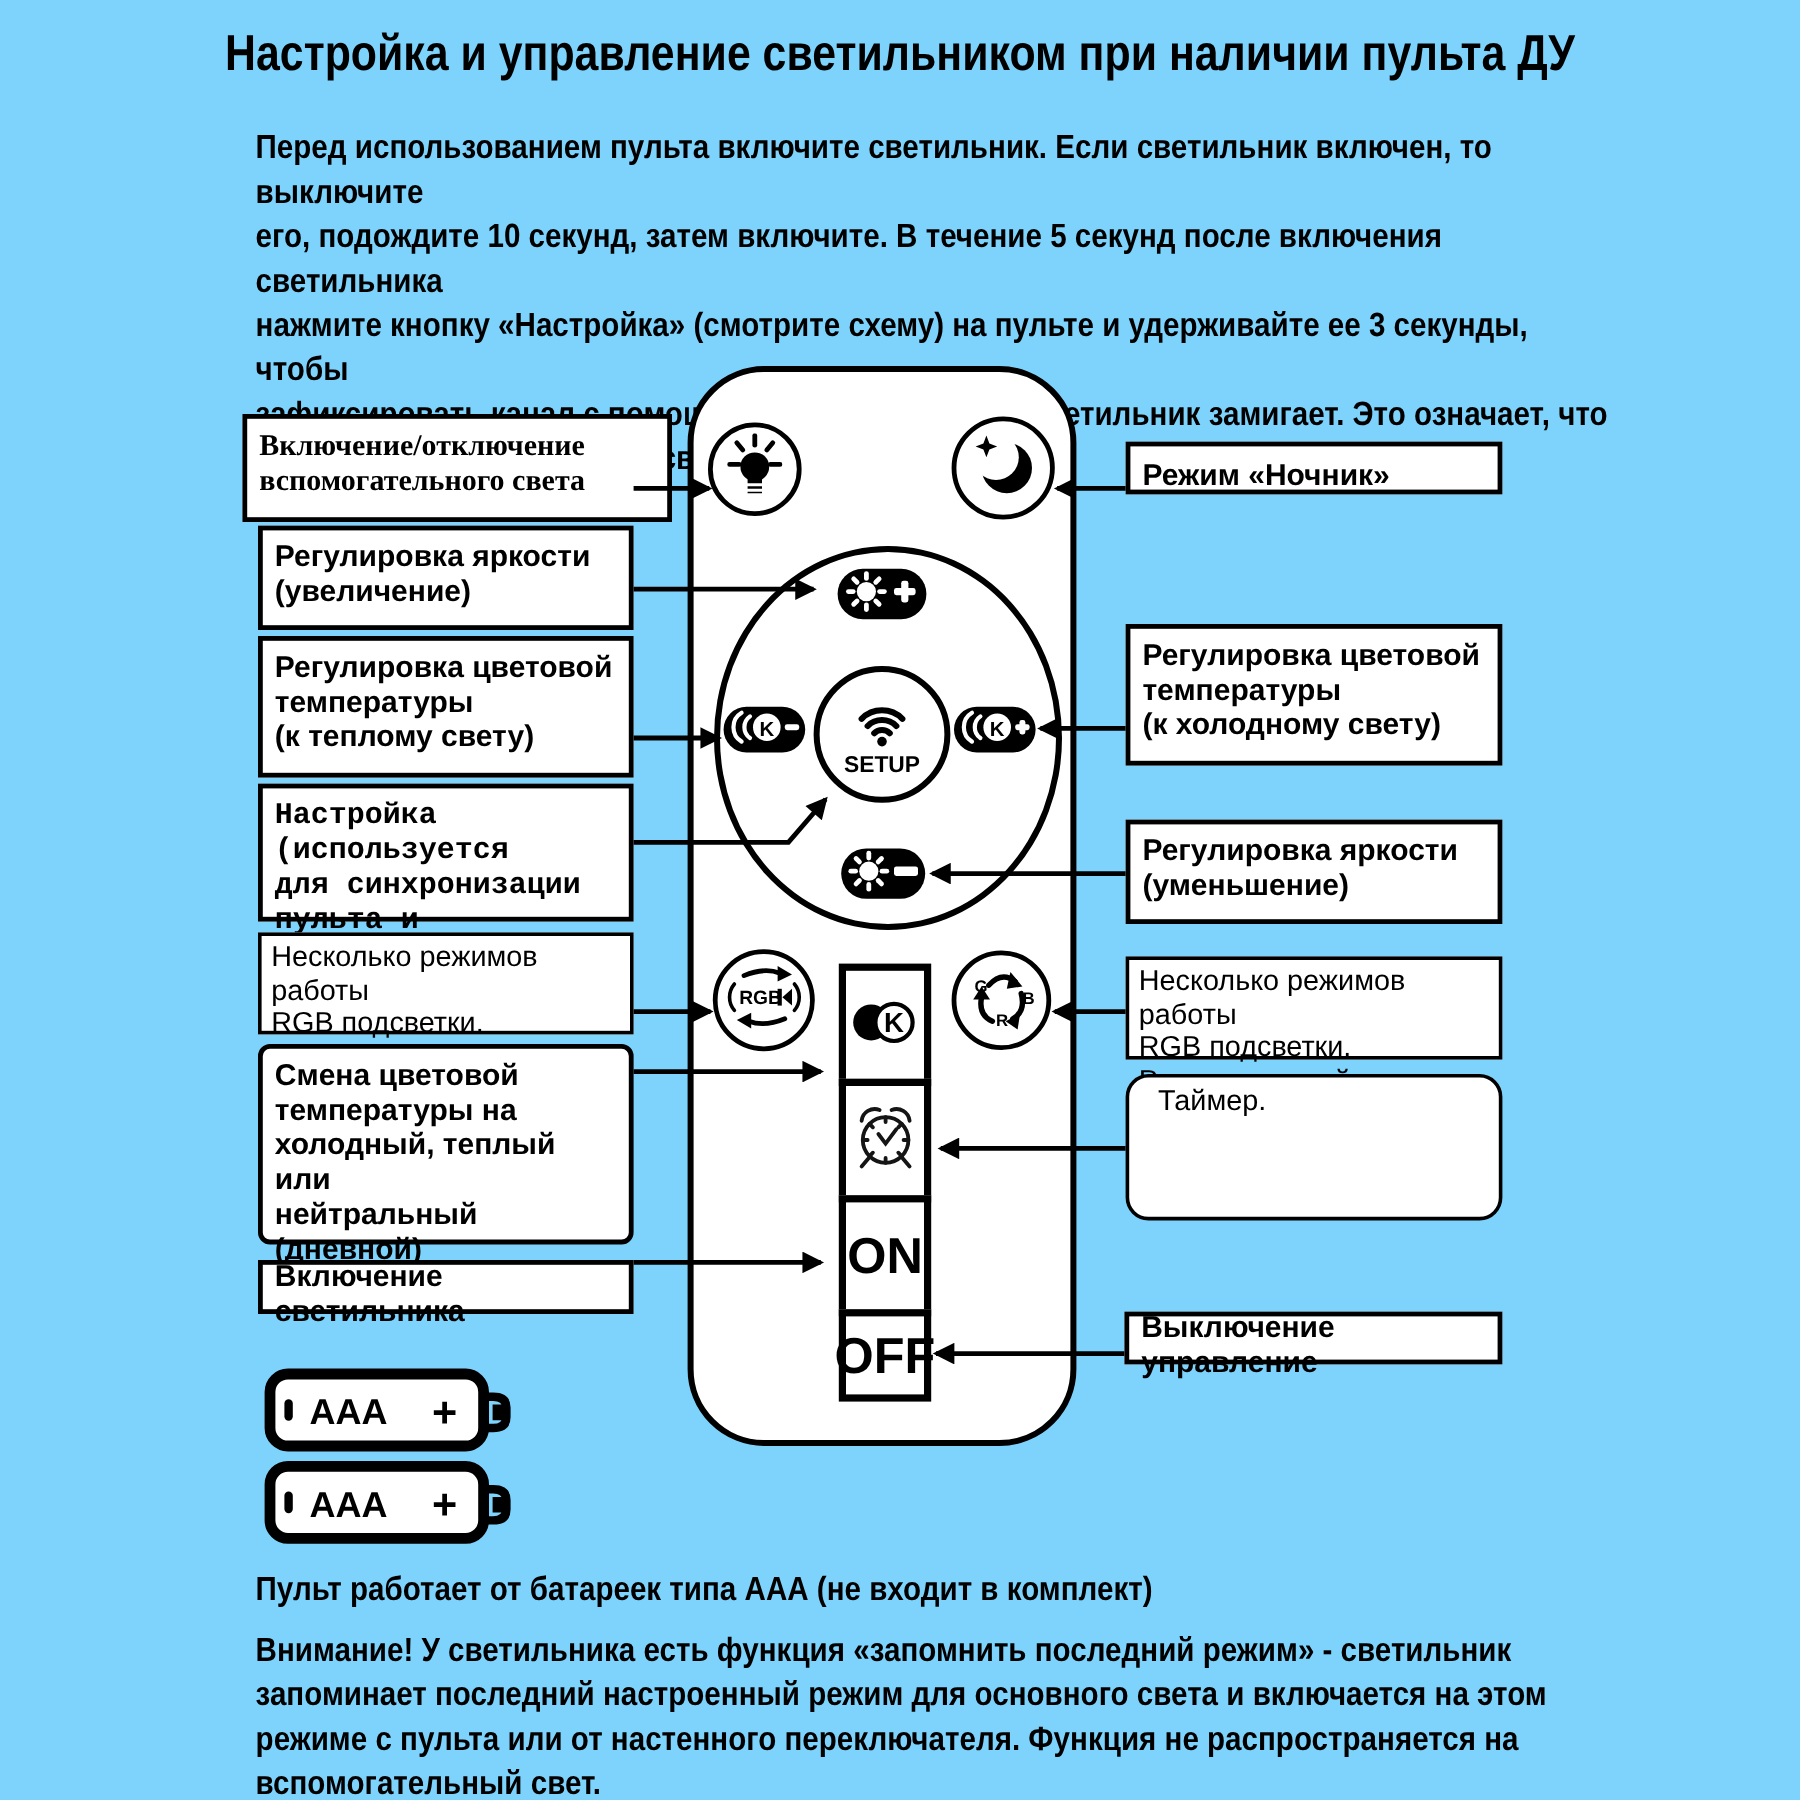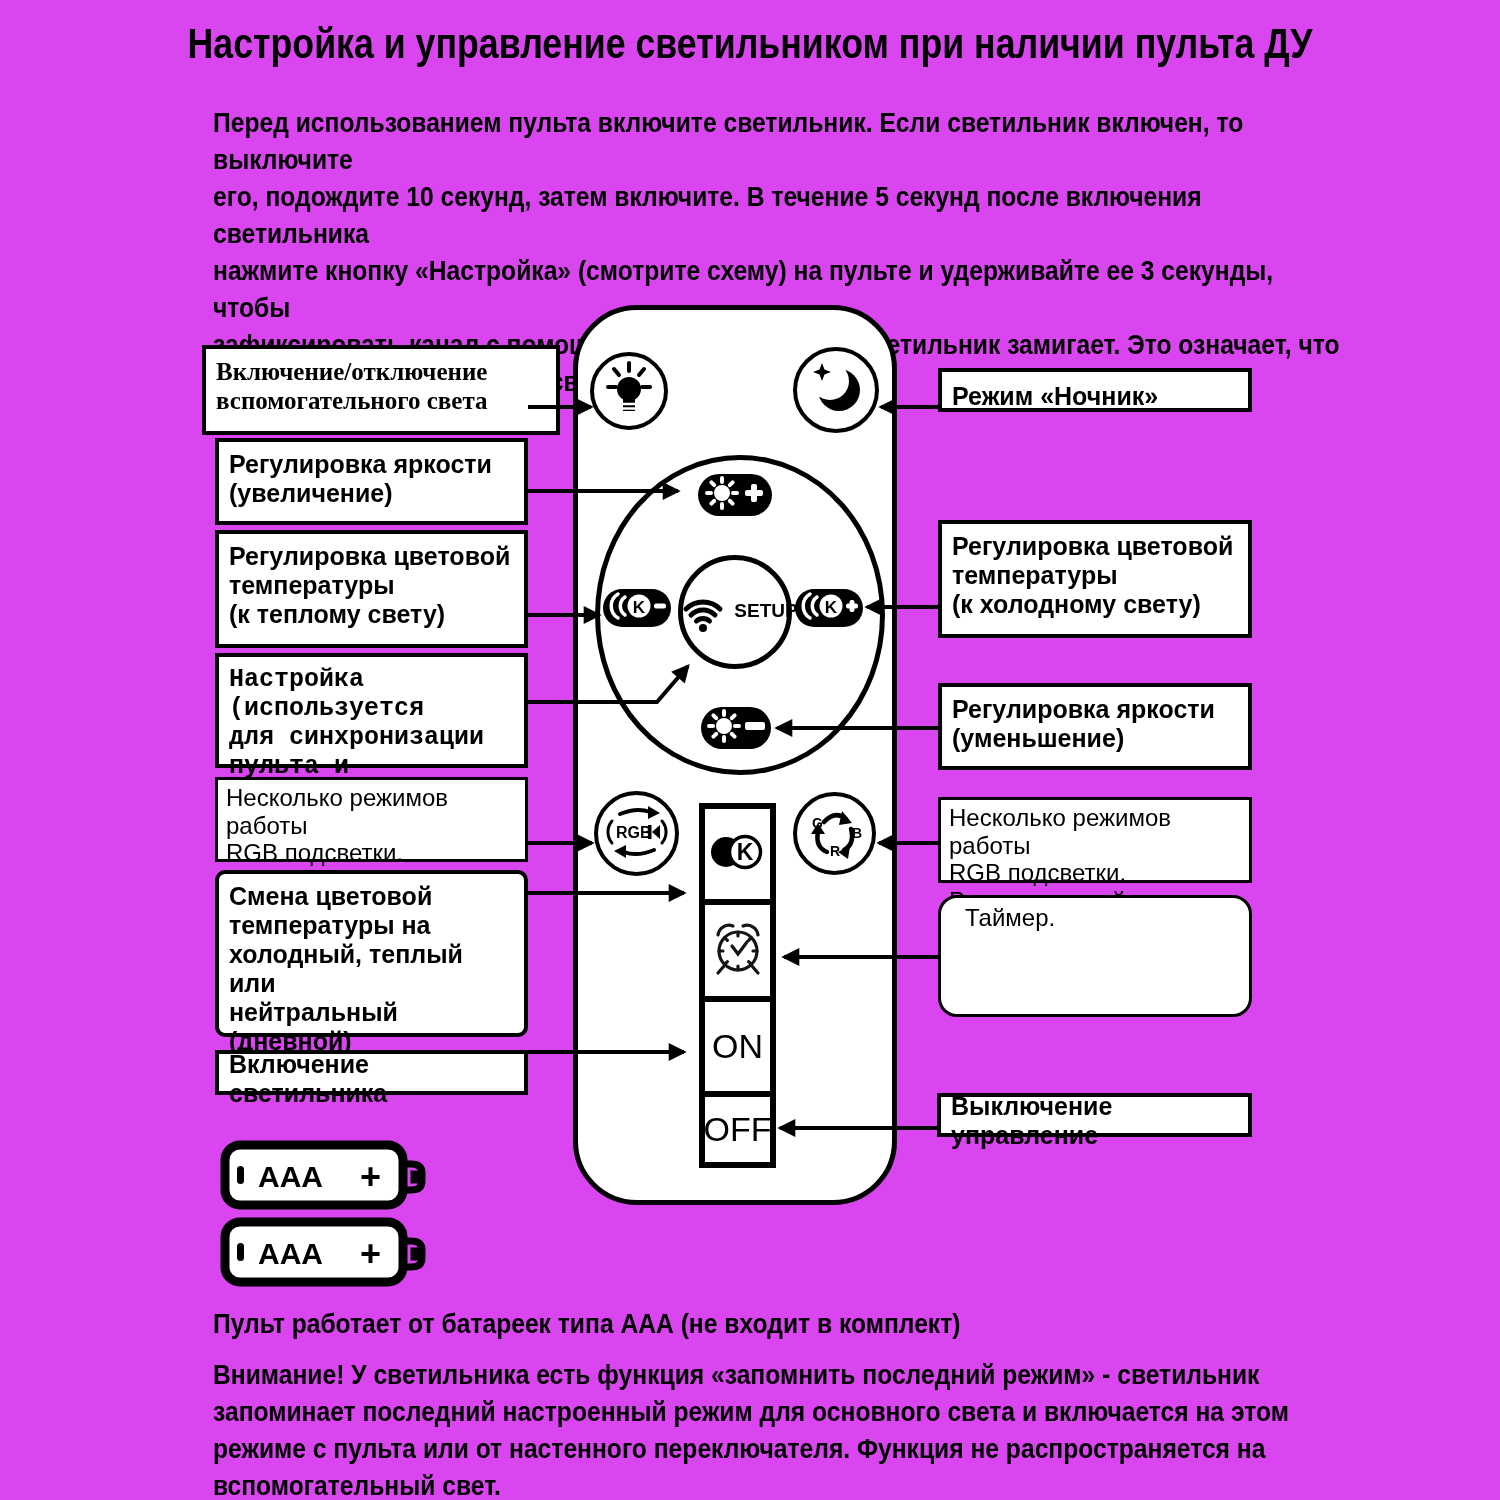--- a/index.html
+++ b/index.html
@@ -1,36 +1,36 @@
 <!DOCTYPE html>
 <html><head>
 <meta charset="utf-8">
 <style>
   html,body{margin:0;padding:0;background:#fff;}
-  #canvas{position:relative;width:1500px;height:1500px;background:#d946ef;color:#000;
+  #canvas{position:relative;width:1500px;height:1500px;background:#7dd3fc;color:#000;
           font-family:"Liberation Sans",sans-serif;overflow:hidden;}
   .abs{position:absolute;box-sizing:border-box;}
   .condensed{font-weight:bold;white-space:pre-line;transform:scaleX(.88);transform-origin:0 0;}
   #title{top:20px;left:0;width:1500px;text-align:center;font-size:42px;font-weight:bold;
          white-space:nowrap;transform:scaleX(.85);transform-origin:center top;}
   #intro{top:104px;left:213px;width:1300px;font-size:28px;line-height:37px;}
   #battery-note{top:1305px;left:213px;width:1300px;font-size:28px;line-height:37px;}
   #warning{top:1356px;left:213px;width:1300px;font-size:28px;line-height:37px;}
   .box{position:absolute;box-sizing:border-box;background:#fff;border:4px solid #000;
        font-size:25px;font-weight:bold;line-height:1.16;white-space:pre-line;padding:8px 10px;}
   .box.reg{border-width:3px;font-weight:normal;font-size:24px;line-height:1.15;padding:4px 8px;}
   .box.vcenter{display:flex;align-items:center;padding-top:12px;padding-bottom:0;}
   .remote{left:573px;top:305px;width:324px;height:900px;border:5px solid #000;border-radius:64px;background:#fff;}
   .cbtn{position:absolute;box-sizing:border-box;border:4px solid #000;border-radius:50%;background:#fff;
-        display:flex;align-items:center;justify-content:center;flex-direction:row;}
+        display:flex;align-items:center;justify-content:center;flex-direction:column;}
   .pill{position:absolute;box-sizing:border-box;background:#000;border-radius:21px;
         display:flex;align-items:center;justify-content:center;}
   .cell{position:absolute;box-sizing:border-box;left:699px;width:77px;border:6px solid #000;background:#fff;
         display:flex;align-items:center;justify-content:center;}
-  .onoff{font-weight:normal;font-size:34px;letter-spacing:0;}
+  .onoff{font-weight:bold;font-size:42px;letter-spacing:0;}
   #setup-label{font-weight:bold;font-size:19px;margin-top:-2px;}
   #overlay{position:absolute;left:0;top:0;z-index:40;pointer-events:none;}
 </style>
 </head>
 <body>
 
 <div id="canvas">
 
   <div id="title" class="abs">Настройка и управление светильником при наличии пульта ДУ</div>
   <div id="intro" class="abs condensed">Перед использованием пульта включите светильник. Если светильник включен, то выключите

